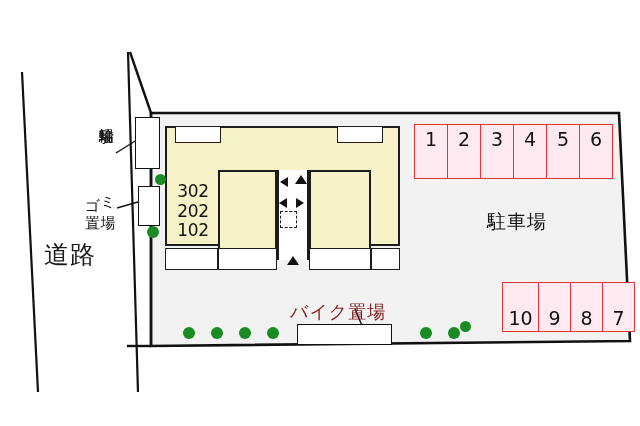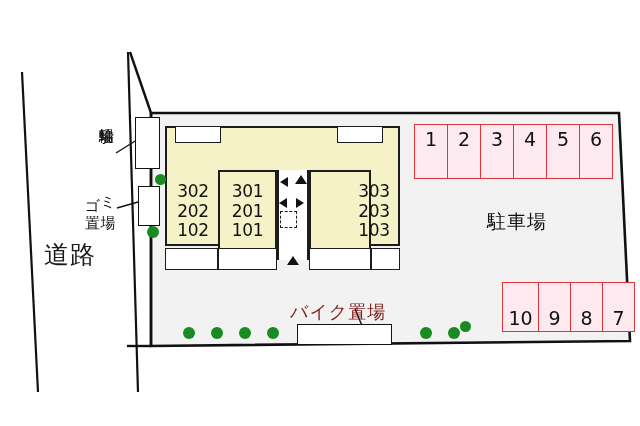--- a/index.html
+++ b/index.html
@@ -184,38 +184,32 @@
 
     <div class="abs notch" style="left:8px; top:-2px; width:46px; height:17px;"></div>
 
     <div class="abs notch" style="left:170px; top:-2px; width:46px; height:17px;"></div>
 
     <div class="abs unit-nums" style="left:1px; top:54px; width:50px;">302
 202
 102</div>
 
     <div class="abs unit-block" style="left:51px; top:42px; width:59px; height:84px;"></div>
-    <div class="abs unit-nums" style="left:51px; top:54px; width:59px;">301
-201
-101</div>
 
     <div id="corridor" class="abs" style="left:110px; top:42px; width:32px; height:90px;"></div>
 
     <div class="abs arrow arrow-left" style="left:113px; top:49px;"></div>
     <div class="abs arrow arrow-up" style="left:128px; top:47px;"></div>
     <div class="abs arrow arrow-left" style="left:112px; top:70px;"></div>
     <div class="abs arrow arrow-right" style="left:129px; top:70px;"></div>
     <div id="stair-box" class="abs" style="left:113px; top:83px; width:17px; height:17px;"></div>
     <div class="abs arrow arrow-up" style="left:120px; top:128px;"></div>
 
     <div class="abs unit-block" style="left:142px; top:42px; width:62px; height:84px;"></div>
 
-    <div class="abs unit-nums" style="left:182px; top:54px; width:50px;">303
-203
-103</div>
 
     <div class="abs notch" style="left:-2px; top:120px; width:53px; height:22px;"></div>
     <div class="abs notch" style="left:51px; top:120px; width:59px; height:22px;"></div>
     <div class="abs notch" style="left:142px; top:120px; width:62px; height:22px;"></div>
     <div class="abs notch" style="left:204px; top:120px; width:29px; height:22px;"></div>
   </div>
 
   <div class="abs" style="left:414px; top:124px; width:200px; height:55px;">
     <div class="stall stall-top" style="left:0px; top:0px; width:34px; height:55px;">
       <span>1</span>

